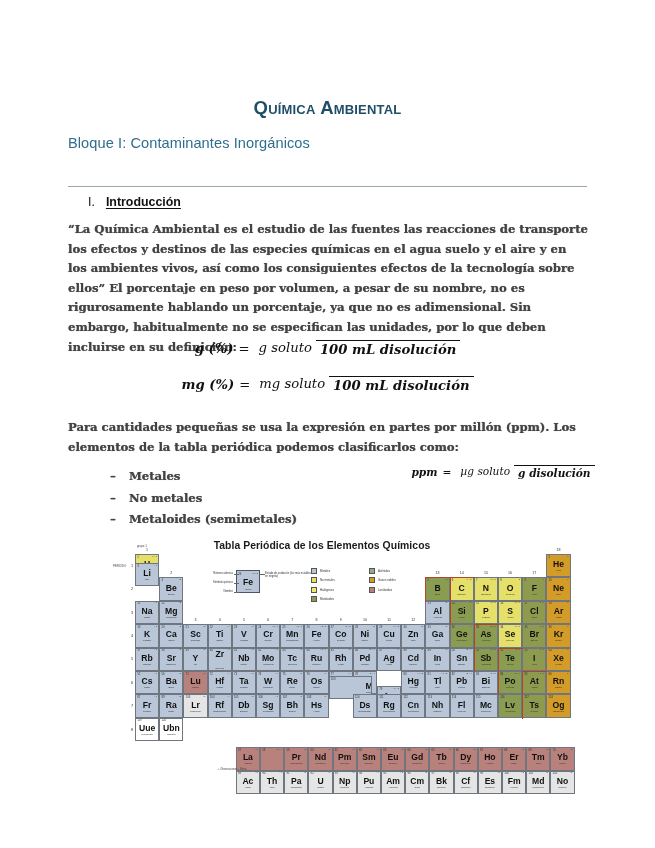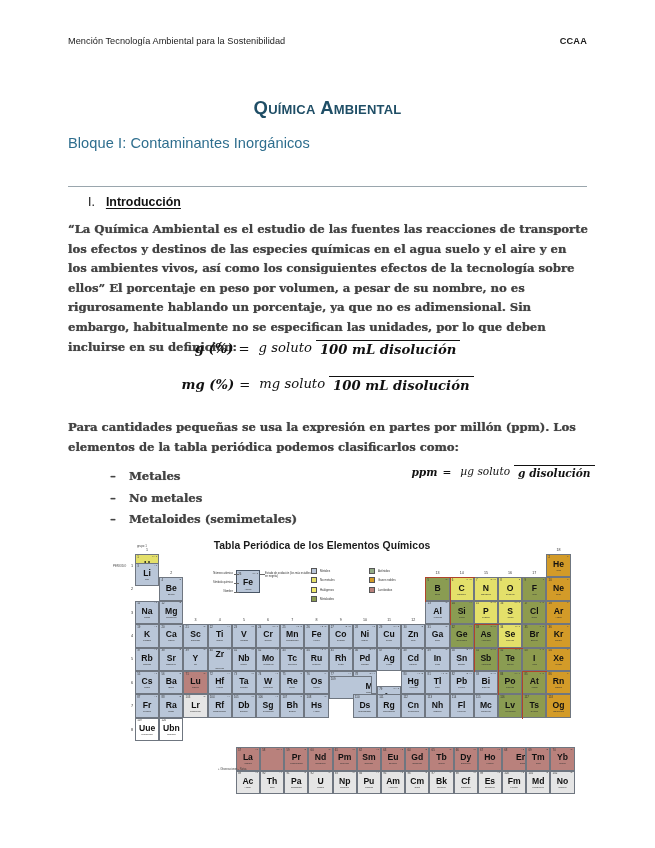--- a/index.html
+++ b/index.html
@@ -147,24 +147,20 @@
   .leg-sw{width:6px;height:6px;border:.5px solid #555;box-sizing:border-box;flex:0 0 auto;}
   .leg-tx{font-size:2.9px;color:#333;white-space:nowrap;}
 
   .foot-note{position:absolute;left:105px;top:236px;font-size:2.6px;color:#444;}
 </style>
 </head>
 <body>
 
 <div class="page">
 
-  <div class="runhead">
-    <span class="left">Mención Tecnología Ambiental para la Sostenibilidad</span>
-    <span class="right">CCAA</span>
-  </div>
 
   <div class="doc-title">Química Ambiental</div>
   <div class="bloque">Bloque I: Contaminantes Inorgánicos</div>
   <div class="rule"></div>
 
   <div class="sec-head">
     <span class="num">I.</span>
     <span class="label">Introducción</span>
   </div>
 
@@ -915,21 +911,21 @@
           <span class="ox">+3</span>
           <span class="sym">Dy</span>
           <span class="nm">Disprosio</span>
         </div>
         <div class="cell c-lant" style="left: 342.8px; top: 193.2px;">
           <span class="z">67</span>
           <span class="ox">+3</span>
           <span class="sym">Ho</span>
           <span class="nm">Holmio</span>
         </div>
-        <div class="cell c-lant" style="left: 367px; top: 193.2px; align-items: flex-end;">
+        <div class="cell c-lant" style="left: 367px; top: 193.2px;">
           <span class="z">68</span>
           <span class="ox">+3</span>
           <span class="sym">Er</span>
           <span class="nm">Erbio</span>
         </div>
         <div class="cell c-lant" style="left: 391.2px; top: 193.2px;">
           <span class="z">69</span>
           <span class="ox">+3</span>
           <span class="sym">Tm</span>
           <span class="nm">Tulio</span>

